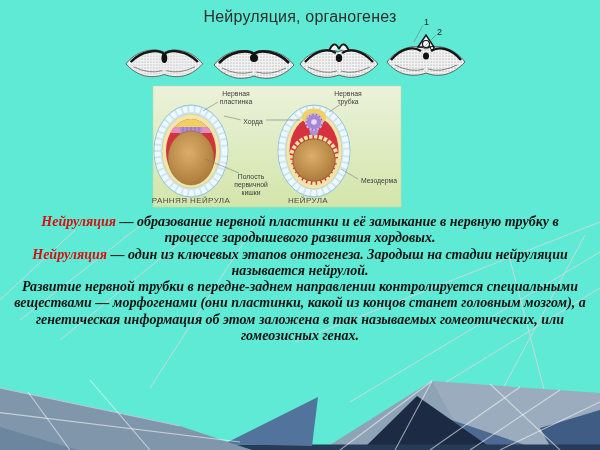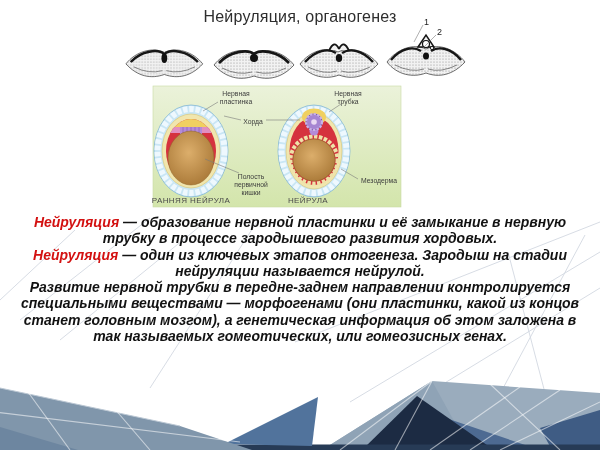--- a/index.html
+++ b/index.html
@@ -1,26 +1,26 @@
 <!DOCTYPE html>
 <html><head>
 <meta charset="utf-8">
 <style>
   html,body{margin:0;padding:0;background:#888;}
-  .slide{position:relative;width:600px;height:450px;background:#ffffff;overflow:hidden;
+  .slide{position:relative;width:600px;height:450px;background:#5eead4;overflow:hidden;
          font-family:"Liberation Sans",sans-serif;}
   svg{display:block;}
   .bg-svg{position:absolute;left:0;top:0;}
   .slide-title{position:absolute;top:8px;left:0;right:0;text-align:center;
 rende         font-size:11.5px;letter-spacing:.2px;color:#2e2e2e;}
   .sketch-row{position:absolute;left:120px;top:10px;}
   .diagram{position:absolute;left:153px;top:86px;}
   .diagram svg{overflow:visible;}
   .bodytext{position:absolute;left:14px;top:214px;width:572px;text-align:center;
-            font-family:Liberation Sans, sans-serif;font-weight:bold;font-style:italic;
+            font-family:Liberation Serif, serif;font-weight:bold;font-style:italic;
             font-size:14px;line-height:16.3px;color:#121212;}
   .bodytext p{margin:0;}
   .lead{color:#d31111;}
   .dlabel{font-family:"Liberation Sans",sans-serif;font-size:6.8px;fill:#3c3c3c;}
   .dcaption{font-family:"Liberation Sans",sans-serif;font-size:8px;fill:#4a4a4a;letter-spacing:.4px;}
   .leader{stroke:#7a7a7a;stroke-width:.6;fill:none;}
   .sketchline{stroke:#161616;fill:none;}
   .callout-num{font-family:"Liberation Sans",sans-serif;font-size:9px;fill:#222;}
 </style>
 </head>

